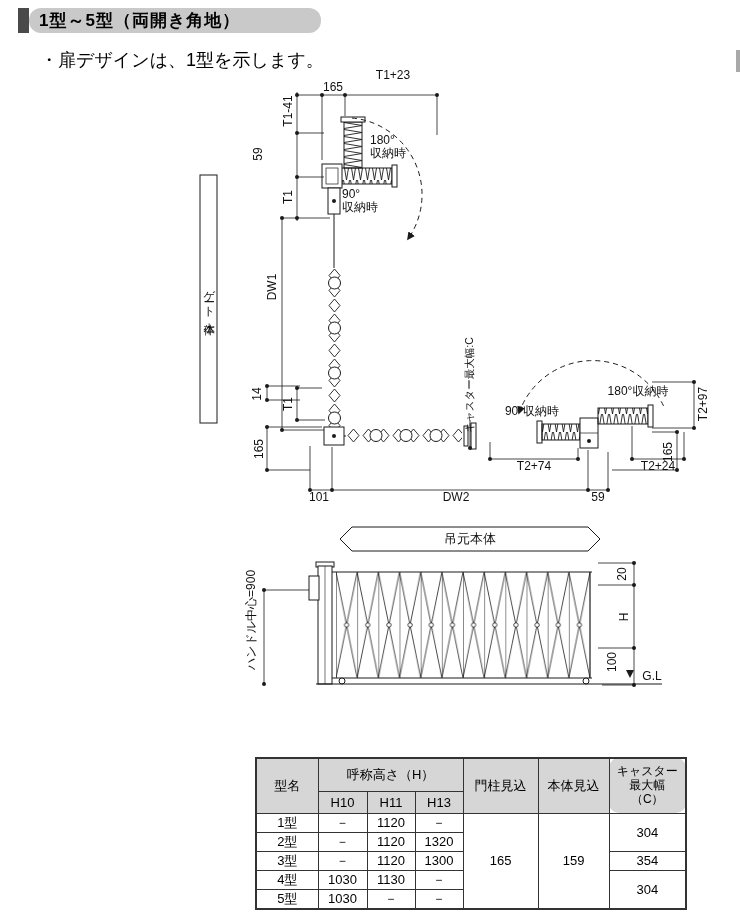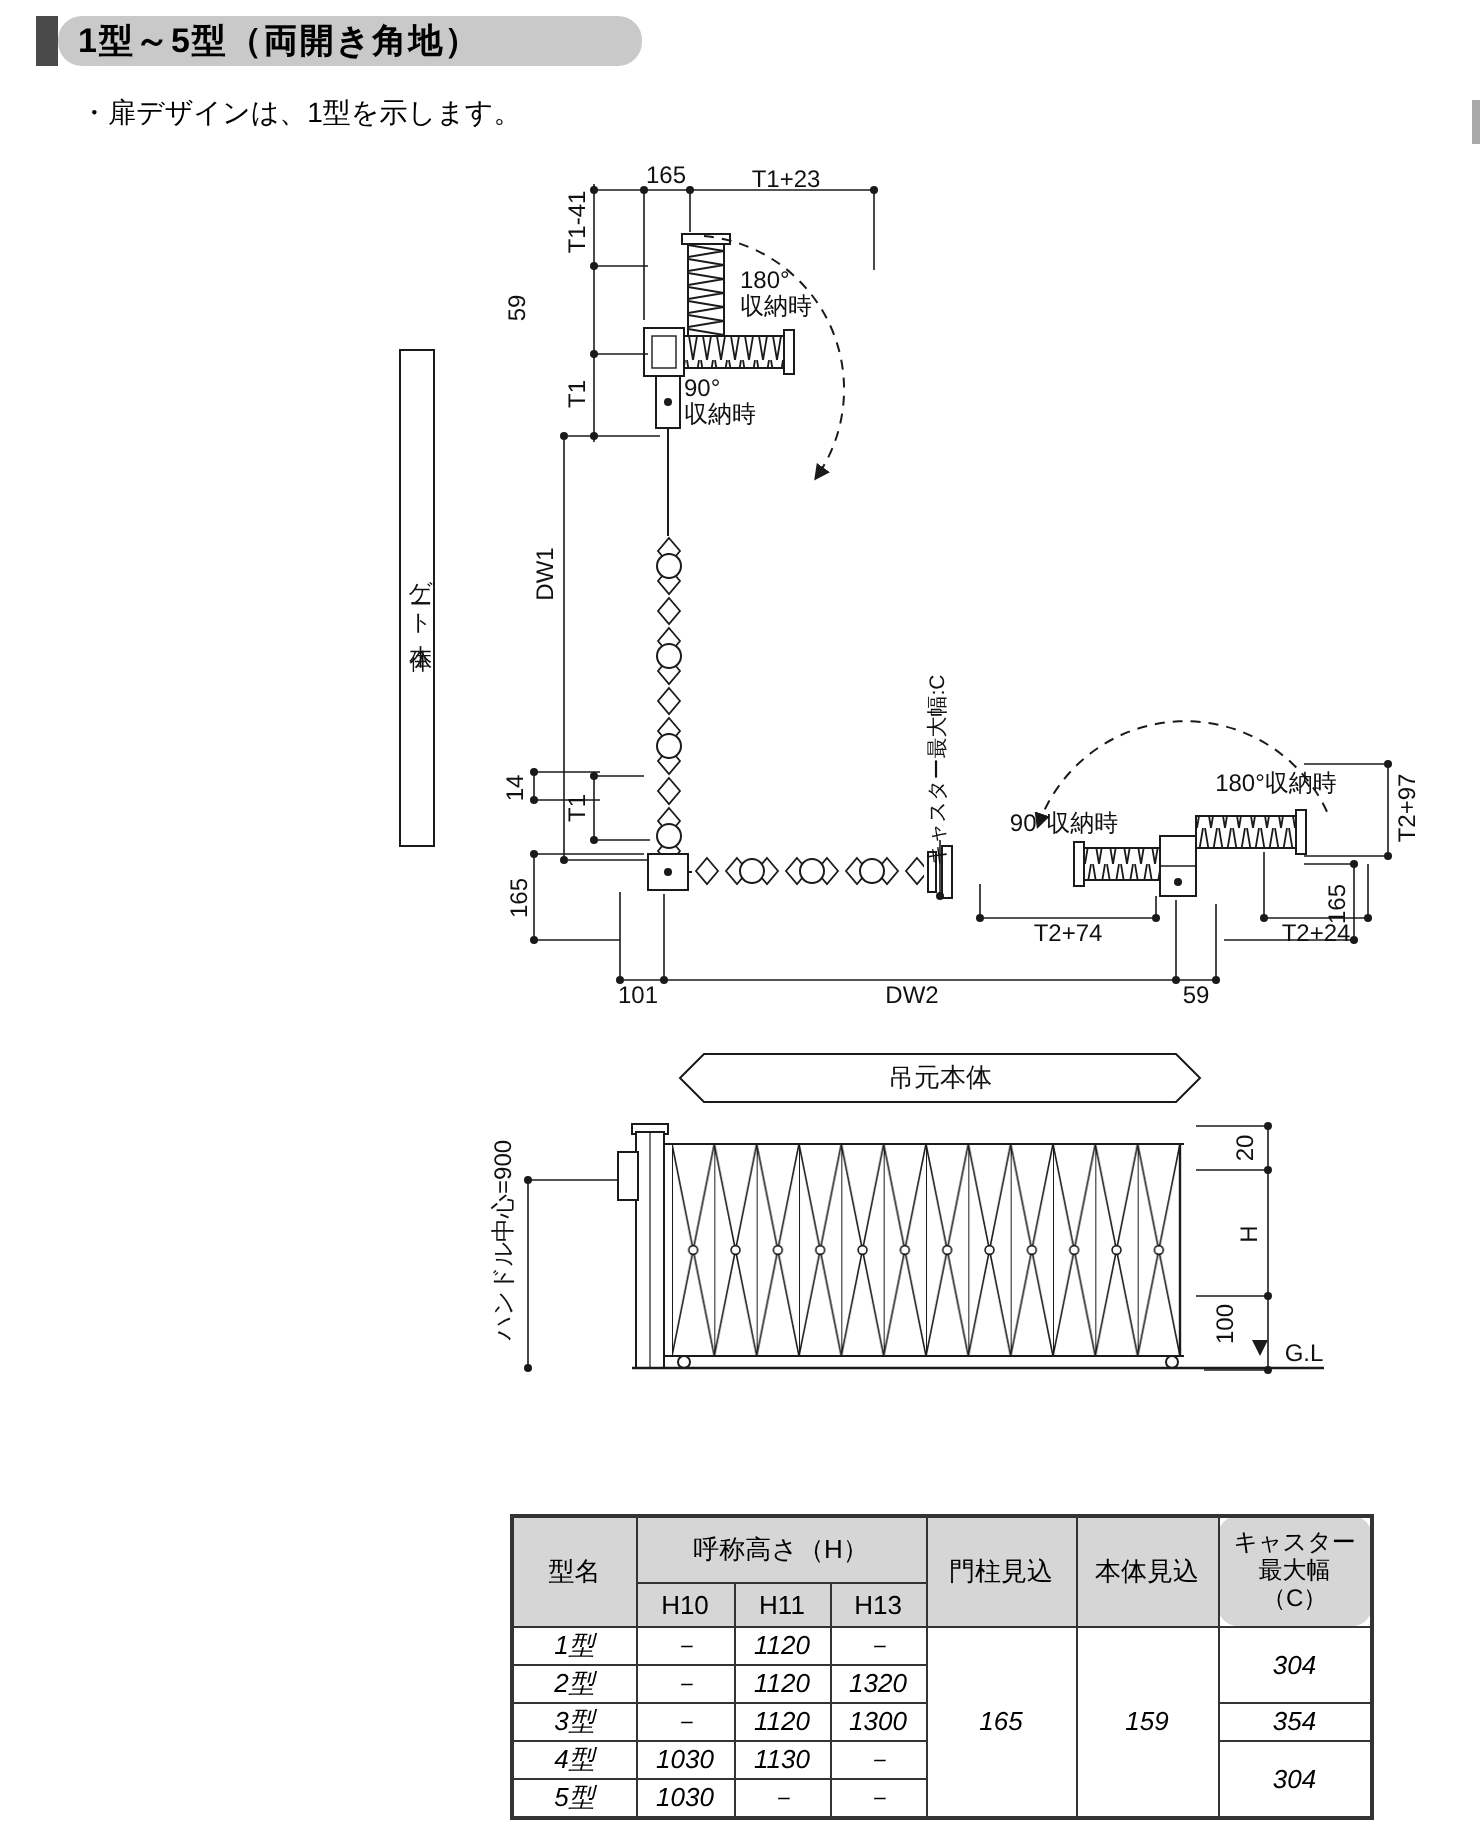--- a/index.html
+++ b/index.html
@@ -15,35 +15,35 @@
   }
   .lbl.rot { transform:translate(-50%,-50%) rotate(-90deg); }
   .lbl.two { text-align:left; }
   .vert { writing-mode:vertical-rl; text-orientation:upright; letter-spacing:2px; }
   #title-bar { left:18px; top:8px; width:11px; height:25px; background:#4a4a4a; }
   #title-box {
     left:29px; top:8px; height:25px; width:292px; background:#c9c9c9;
     display:flex; align-items:center; padding-left:10px;
     font-size:17px; font-weight:bold; letter-spacing:1px;border-radius:12px;
   }
-  #note { left:40px; top:48px; font-size:14px; }
+  #note { left:40px; top:48px; font-size:18px; }
   #scroll-frag { left:736px; top:50px; width:4px; height:22px; background:#a9a9a9; }
   #spec-table {
     position:absolute; left:255px; top:757px; width:430px;
     border-collapse:collapse; font-size:13px; table-layout:fixed;
     border:2px solid #333;
   }
   #spec-table th, #spec-table td {
     border:1px solid #333; text-align:center; vertical-align:middle; padding:0 2px;
     font-weight:normal; overflow:hidden;
   }
   #spec-table th { background:#d6d6d6; }
   #spec-table tr.hdr1 { height:33px; }
   #spec-table tr.hdr2 { height:22px; }
-  #spec-table tr.data { height:19px;font-style:italic; }
+  #spec-table tr.data { height:19px; }
   .pre-line { white-space:pre-line; font-size:12px; line-height:1.15;border-radius:10px; }
 </style>
 </head>
 <body>
 
 <div id="page">
 
   <div id="title-bar" class="abs"></div>
   <div id="title-box" class="abs">1型～5型（両開き角地）</div>
   <div id="note" class="abs">・扉デザインは、1型を示します。</div>
@@ -226,21 +226,21 @@
       <circle cx="634" cy="563" r="2"></circle>
         <circle cx="634" cy="585" r="2"></circle>
       <circle cx="634" cy="648" r="2"></circle>
         <circle cx="634" cy="685" r="2"></circle>
       <circle cx="264" cy="590" r="2"></circle>
         <circle cx="264" cy="684" r="2"></circle>
     </g>
   </svg>
 
   <div class="lbl" style="left:333px;top:88px">165</div>
-  <div class="lbl" style="left:393px;top:90px">T1+23</div>
+  <div class="lbl" style="left:393px;top:76px">T1+23</div>
   <div class="lbl rot" style="left:289px;top:111px">T1-41</div>
   <div class="lbl rot" style="left:259px;top:154px">59</div>
   <div class="lbl rot" style="left:289px;top:197px">T1</div>
 
   <div class="lbl two" style="left:388px;top:147px">
     <div>180°</div>
     <div>収納時</div>
   </div>
   <div class="lbl two" style="left:360px;top:201px">
     <div>90°</div>

